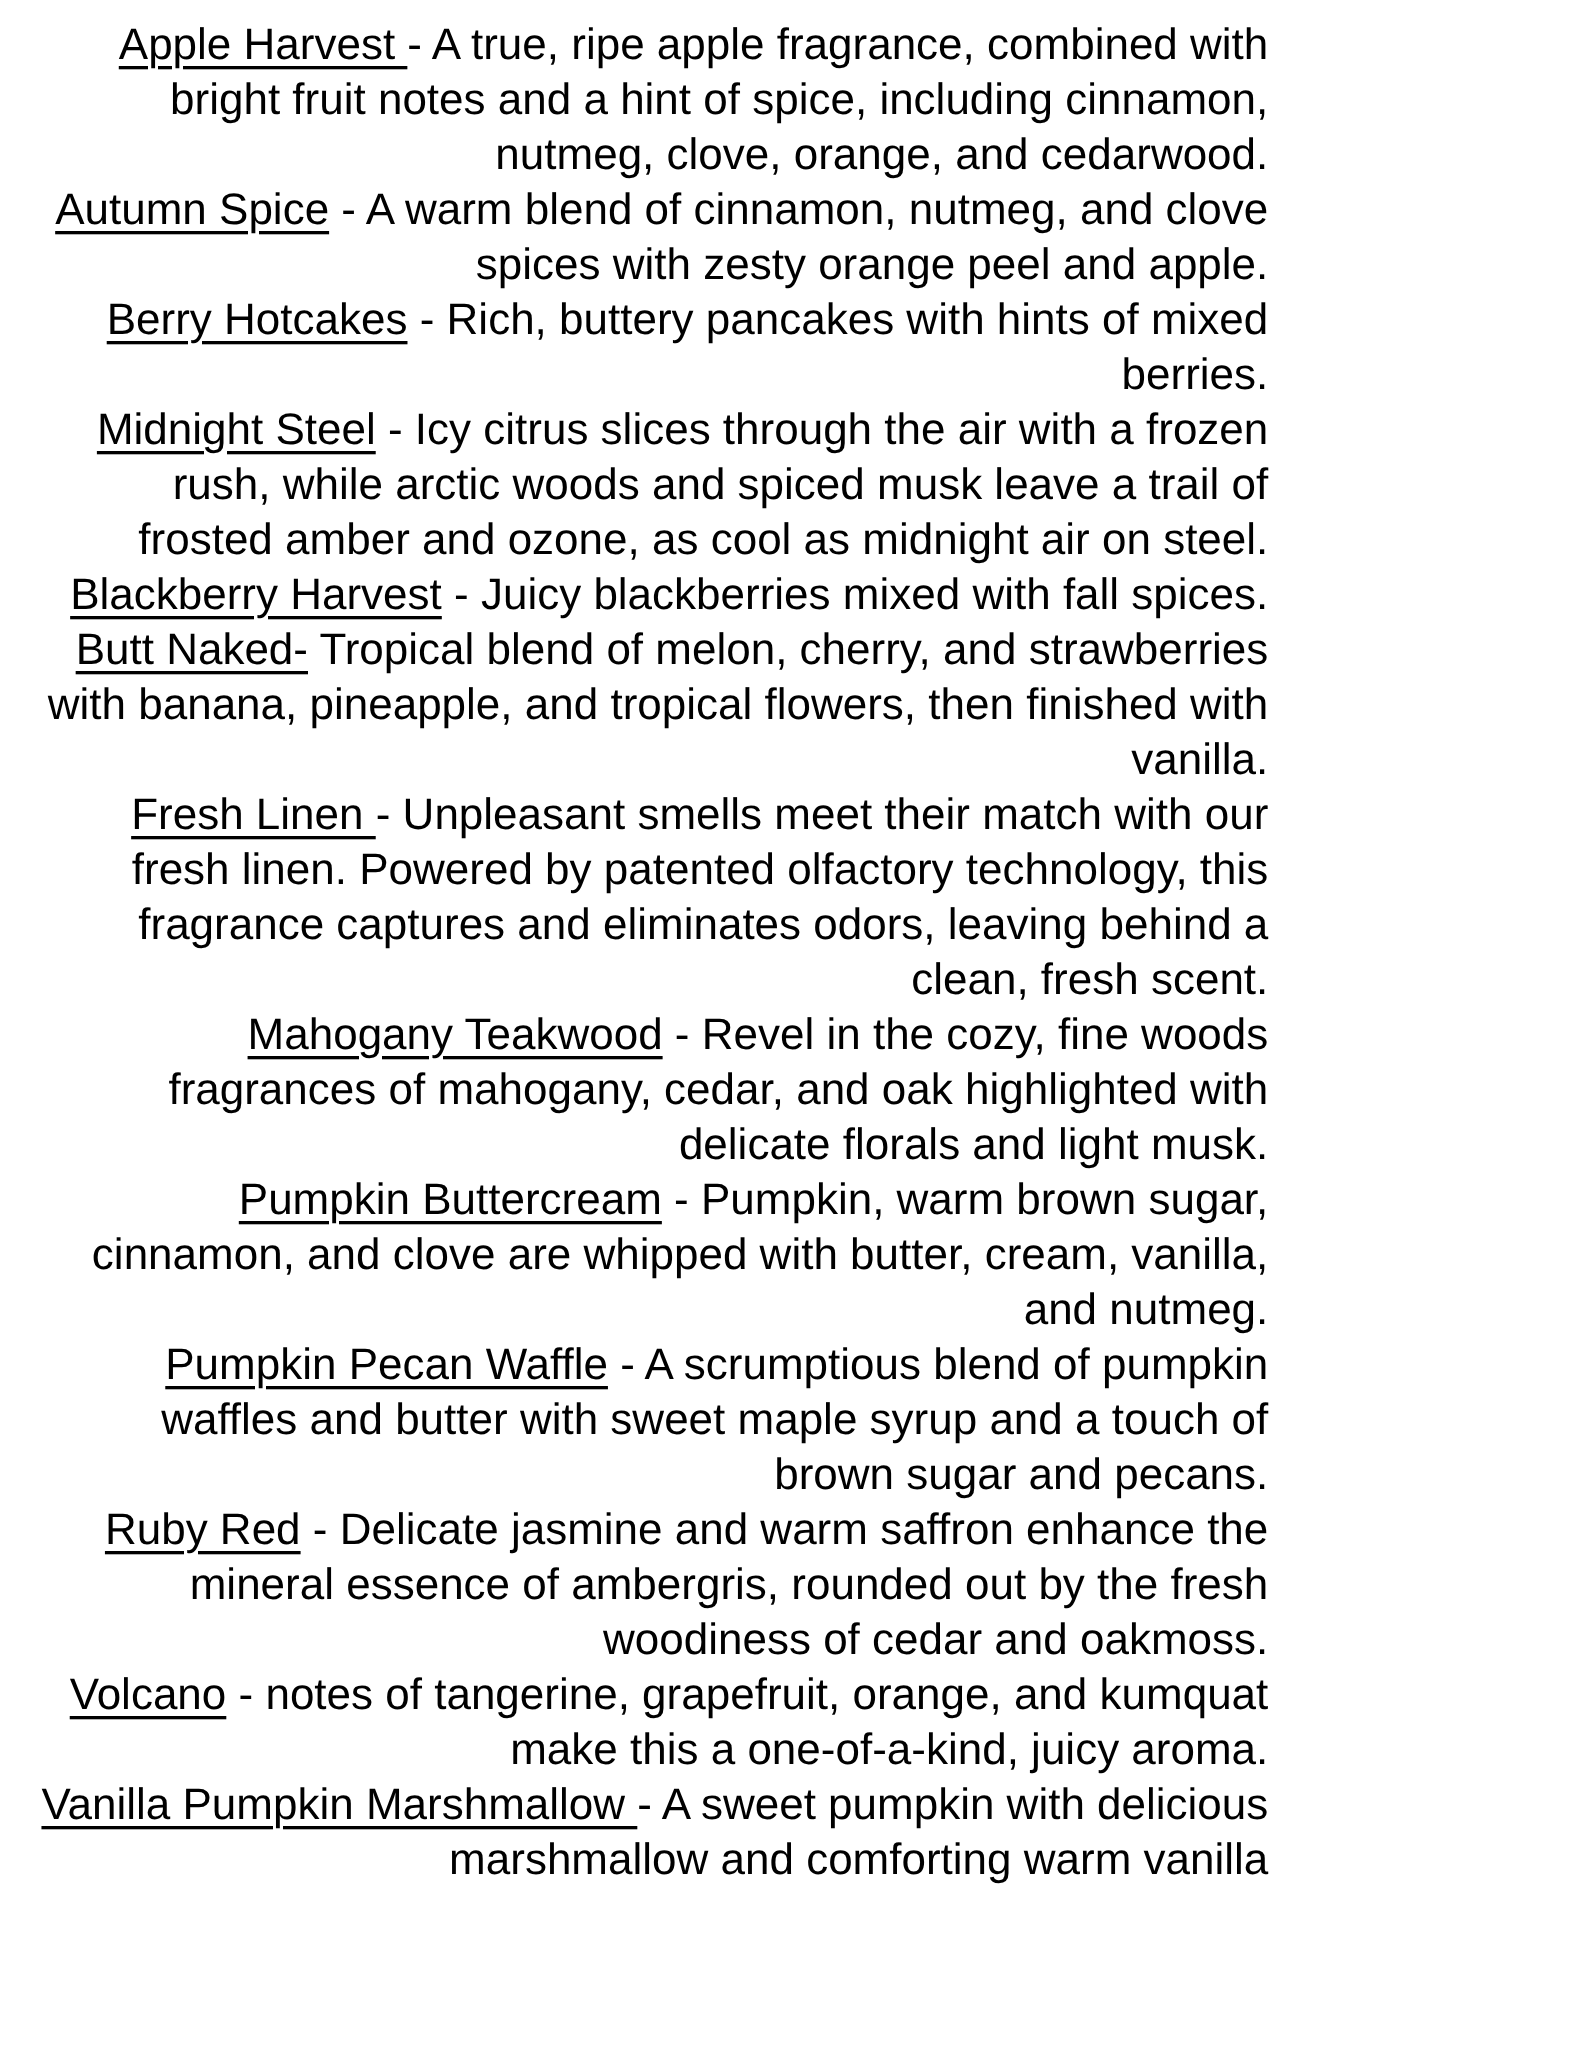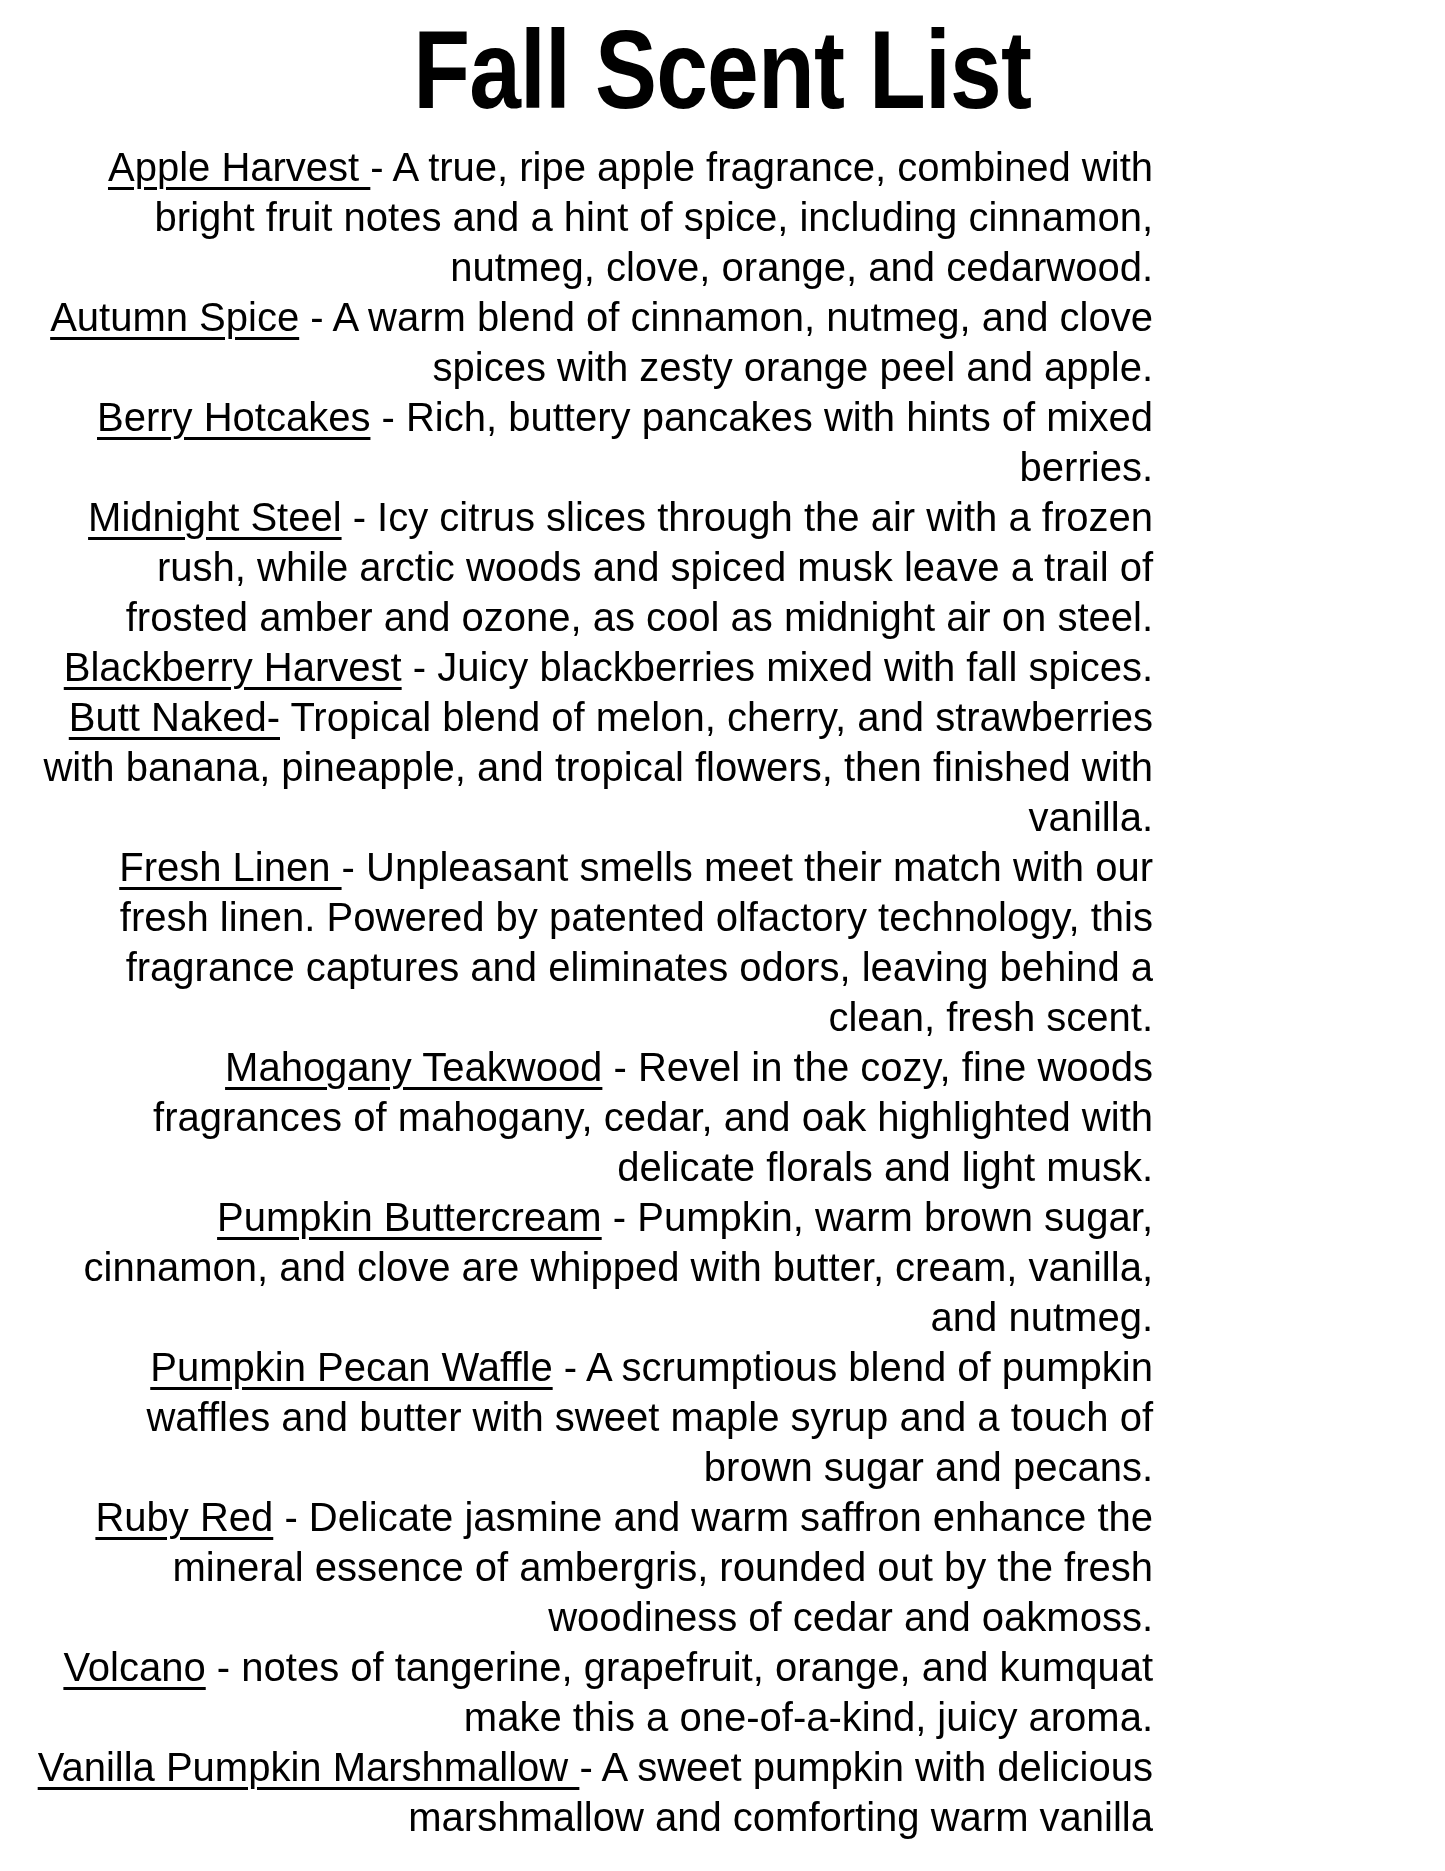--- a/index.html
+++ b/index.html
@@ -53,21 +53,20 @@
     text-decoration: underline;
     text-decoration-thickness: 3px;
     text-underline-offset: 6px;
   }
 </style>
 </head>
 <body>
 
 <div class="page">
 
-  <h1 class="doc-title"><span class="title-text">Fall Scent List</span></h1>
 
   <div class="scent-list">
   <p class="scent"><span class="scent-name">Apple Harvest </span><span class="scent-sep">- </span><span class="scent-desc">A true, ripe apple fragrance, combined with bright fruit notes and a hint of spice, including cinnamon, nutmeg, clove, orange, and cedarwood.</span></p>
 
   <p class="scent"><span class="scent-name">Autumn Spice</span><span class="scent-sep"> - </span><span class="scent-desc">A warm blend of cinnamon, nutmeg, and clove spices with zesty orange peel and apple.</span></p>
 
   <p class="scent"><span class="scent-name">Berry Hotcakes</span><span class="scent-sep"> - </span><span class="scent-desc">Rich, buttery pancakes with hints of mixed berries.</span></p>
 
 
   <p class="scent"><span class="scent-name">Midnight Steel</span><span class="scent-sep"> - </span><span class="scent-desc">Icy citrus slices through the air with a frozen rush, while arctic woods and spiced musk leave a trail of frosted amber and ozone, as cool as midnight air on steel.</span></p>

